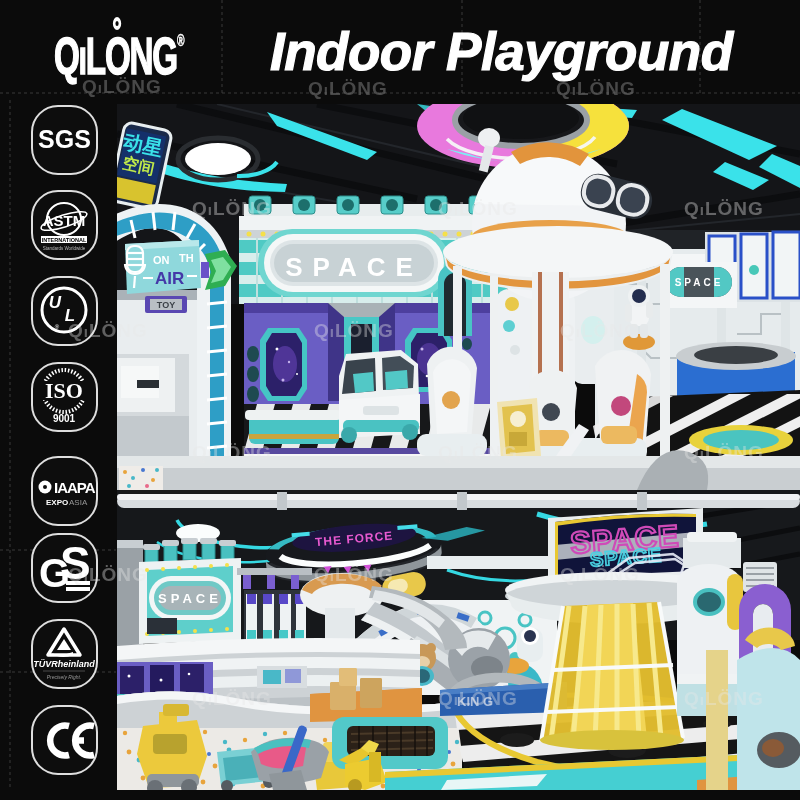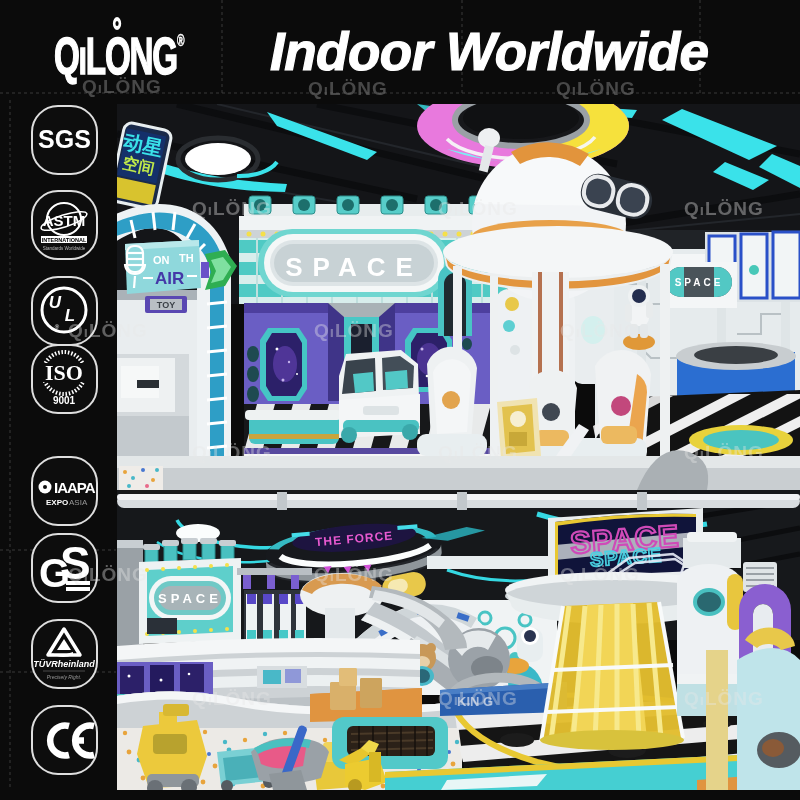--- a/index.html
+++ b/index.html
@@ -22,21 +22,21 @@
 <line x1="700" y1="0" x2="700" y2="94"></line>
 <line x1="10" y1="100" x2="10" y2="800"></line>
 <line x1="0" y1="550" x2="116" y2="550"></line>
 <line x1="0" y1="672" x2="116" y2="672"></line>
 <line x1="790" y1="180" x2="790" y2="480"></line>
 </g>
 </svg>
 
 <div class="abs" style="left:54px;top:26px;width:200px;height:52px;color:#fff;font-weight:bold;font-size:52px;letter-spacing:-2px;font-family:'Liberation Sans',sans-serif;-webkit-text-stroke:1.5px #fff;transform:scaleX(0.64);transform-origin:0 0;">Q<span style="font-size:48px">ı</span>L<span style="position:relative">O<span style="position:absolute;left:12px;top:-10px;width:13px;height:13px;border:4.5px solid #fff;border-radius:50%;background:#0b0b0b;box-sizing:border-box;"></span></span>NG<span style="font-size:16px;vertical-align:28px;-webkit-text-stroke:0.5px #fff;">®</span></div>
 
-<div class="abs" style="left:270px;top:21px;width:490px;height:62px;color:#fff;font-weight:bold;font-style:italic;font-size:53px;font-family:'Liberation Sans',sans-serif;letter-spacing:-0.5px;-webkit-text-stroke:1.2px #fff;">Indoor Worldwide</div>
+<div class="abs" style="left:270px;top:21px;width:490px;height:62px;color:#fff;font-weight:bold;font-style:italic;font-size:53px;font-family:'Liberation Sans',sans-serif;letter-spacing:-0.5px;-webkit-text-stroke:1.2px #fff;">Indoor Playground</div>
 
 <div class="badge" style="top:105px;">
   <div class="abs" style="left:0;top:18px;width:63px;text-align:center;font-weight:bold;font-size:25px;letter-spacing:0px;">SGS</div>
 </div>
 
 <div class="badge" style="top:190px;">
   <svg width="63" height="66">
     <ellipse cx="31" cy="27" rx="17" ry="16" fill="none" stroke="#fff" stroke-width="2"></ellipse>
     <text x="31" y="34" text-anchor="middle" fill="#fff" font-size="15" font-weight="bold" font-family="Liberation Sans">ASTM</text>
     <ellipse cx="31" cy="29" rx="24" ry="6" fill="none" stroke="#fff" stroke-width="1.5" transform="rotate(-18 31 29)"></ellipse>
@@ -48,21 +48,21 @@
 
 <div class="badge" style="top:276px;">
   <svg width="63" height="66">
     <circle cx="31" cy="32" r="22" fill="none" stroke="#fff" stroke-width="3"></circle>
     <text x="22" y="30" text-anchor="middle" fill="#fff" font-size="17" font-weight="bold" font-style="italic" font-family="Liberation Sans">U</text>
     <text x="37" y="43" text-anchor="middle" fill="#fff" font-size="17" font-weight="bold" font-style="italic" font-family="Liberation Sans">L</text>
     <text x="24" y="51" text-anchor="middle" fill="#fff" font-size="6" font-family="Liberation Sans">®</text>
   </svg>
 </div>
 
-<div class="badge" style="top:344px;">
+<div class="badge" style="top:362px;">
   <svg width="63" height="66">
     <circle cx="31" cy="27" r="21" fill="none" stroke="#fff" stroke-width="4" stroke-dasharray="1.5,1.8"></circle>
     <rect x="7" y="17" width="48" height="19" fill="#0d0d0d"></rect>
     <text x="31" y="34" text-anchor="middle" fill="#fff" font-size="22" font-weight="bold" font-family="Liberation Serif">ISO</text>
     <text x="31" y="58" text-anchor="middle" fill="#fff" font-size="10" font-weight="bold" font-family="Liberation Sans">9001</text>
   </svg>
 </div>
 
 <div class="badge" style="top:456px;">
   <svg width="63" height="66">

